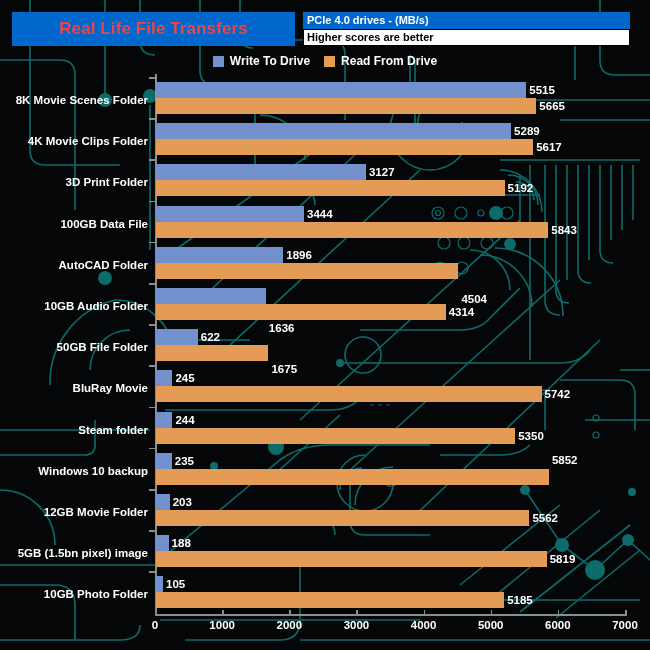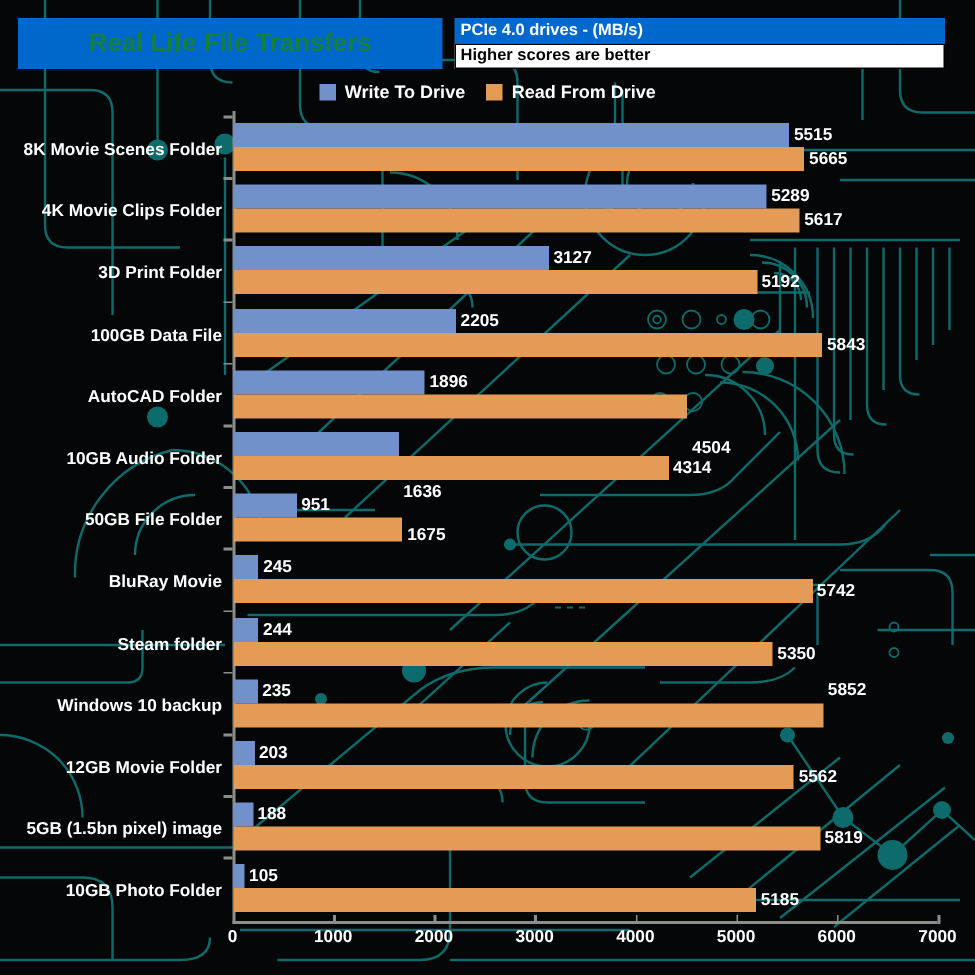--- a/index.html
+++ b/index.html
@@ -13,21 +13,21 @@
   
   #bg{position:absolute;inset:0;z-index:0;pointer-events:none;}
   
   #header{position:absolute;left:12px;top:12px;width:618px;height:34px;z-index:3;}
   #title-bar{
     position:absolute;left:0;top:0;width:283px;height:34px;
     background:#0067CC;
   }
   #title-text{
     position:absolute;left:0;top:0;width:283px;height:34px;
-    line-height:34px;text-align:center;color:#15803d;
+    line-height:34px;text-align:center;color:#ef4444;
     font-size:17px;font-weight:bold;letter-spacing:.1px;
   }
   #sub-bar{
     position:absolute;left:291px;top:0;width:327px;height:17px;
     background:#0067CC;
   }
   #sub-text{
     position:absolute;left:295px;top:0;height:17px;line-height:17px;
     color:#ffffff;font-size:11px;font-weight:bold;white-space:nowrap;
   }
@@ -233,41 +233,41 @@
       <div class="bar-value" style="top: 65.2px; left: 536.141px;">5617</div>
       <div class="ytick" style="top: 85.4px;"></div>
       <div class="cat-label" style="top: 102.4px;">3D Print Folder</div>
       <div class="bar write" style="top: 90.4px; width: 209.956px; background: rgb(113, 144, 204);"></div>
       <div class="bar-value" style="top: 90.4px; left: 368.956px;">3127</div>
       <div class="bar read" style="top: 106.4px; width: 348.606px; background: rgb(228, 155, 85);"></div>
       <div class="bar-value" style="top: 106.4px; left: 507.606px;">5192</div>
       <div class="ytick" style="top: 126.6px;"></div>
       <div class="cat-label" style="top: 143.6px;">100GB Data File</div>
       <div class="bar write" style="top: 131.6px; width: 148.05px; background: rgb(113, 144, 204);"></div>
-      <div class="bar-value" style="top: 131.6px; left: 307.05px;">2205</div>
+      <div class="bar-value" style="top: 131.6px; left: 307.05px;">3444</div>
       <div class="bar read" style="top: 147.6px; width: 392.316px; background: rgb(228, 155, 85);"></div>
       <div class="bar-value" style="top: 147.6px; left: 551.316px;">5843</div>
       <div class="ytick" style="top: 167.8px;"></div>
       <div class="cat-label" style="top: 184.8px;">AutoCAD Folder</div>
       <div class="bar write" style="top: 172.8px; width: 127.303px; background: rgb(113, 144, 204);"></div>
       <div class="bar-value" style="top: 172.8px; left: 286.303px;">1896</div>
       <div class="bar read" style="top: 188.8px; width: 302.411px; background: rgb(228, 155, 85);"></div>
       <div class="bar-value" style="top: 188.8px; left: 461.411px; margin-top: 28px;">4504</div>
       <div class="ytick" style="top: 209px;"></div>
       <div class="cat-label" style="top: 226px;">10GB Audio Folder</div>
       <div class="bar write" style="top: 214px; width: 109.846px; background: rgb(113, 144, 204);"></div>
       <div class="bar-value" style="top: 214px; left: 268.846px; margin-top: 32px;">1636</div>
       <div class="bar read" style="top: 230px; width: 289.654px; background: rgb(228, 155, 85);"></div>
       <div class="bar-value" style="top: 230px; left: 448.654px;">4314</div>
       <div class="ytick" style="top: 250.2px;"></div>
       <div class="cat-label" style="top: 267.2px;">50GB File Folder</div>
       <div class="bar write" style="top: 255.2px; width: 41.7629px; background: rgb(113, 144, 204);"></div>
-      <div class="bar-value" style="top: 255.2px; left: 200.763px;">951</div>
+      <div class="bar-value" style="top: 255.2px; left: 200.763px;">622</div>
       <div class="bar read" style="top: 271.2px; width: 112.464px; background: rgb(228, 155, 85);"></div>
-      <div class="bar-value" style="top: 275px; left: 271.464px;">1675</div>
+      <div class="bar-value" style="top: 287px; left: 271.464px;">1675</div>
       <div class="ytick" style="top: 291.4px;"></div>
       <div class="cat-label" style="top: 308.4px;">BluRay Movie</div>
       <div class="bar write" style="top: 296.4px; width: 16.45px; background: rgb(113, 144, 204);"></div>
       <div class="bar-value" style="top: 296.4px; left: 175.45px;">245</div>
       <div class="bar read" style="top: 312.4px; width: 385.534px; background: rgb(228, 155, 85);"></div>
       <div class="bar-value" style="top: 312.4px; left: 544.534px;">5742</div>
       <div class="ytick" style="top: 332.6px;"></div>
       <div class="cat-label" style="top: 349.6px;">Steam folder</div>
       <div class="bar write" style="top: 337.6px; width: 16.3829px; background: rgb(113, 144, 204);"></div>
       <div class="bar-value" style="top: 337.6px; left: 175.383px;">244</div>

